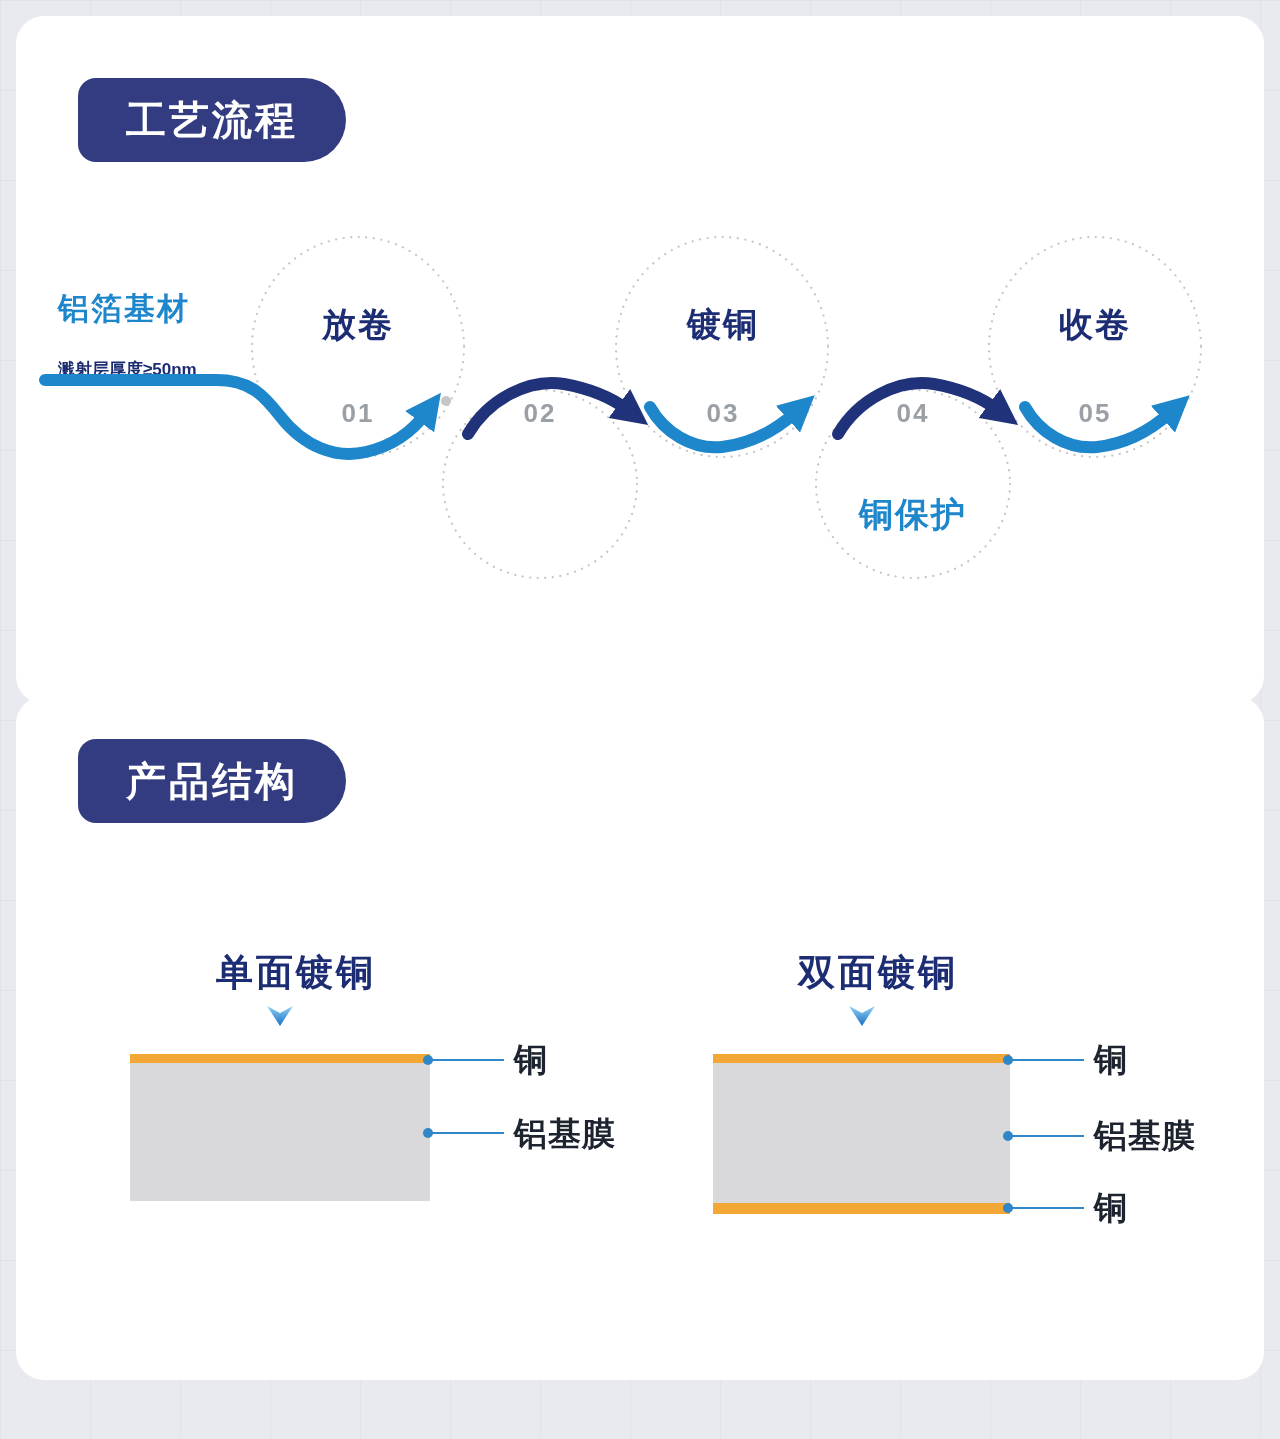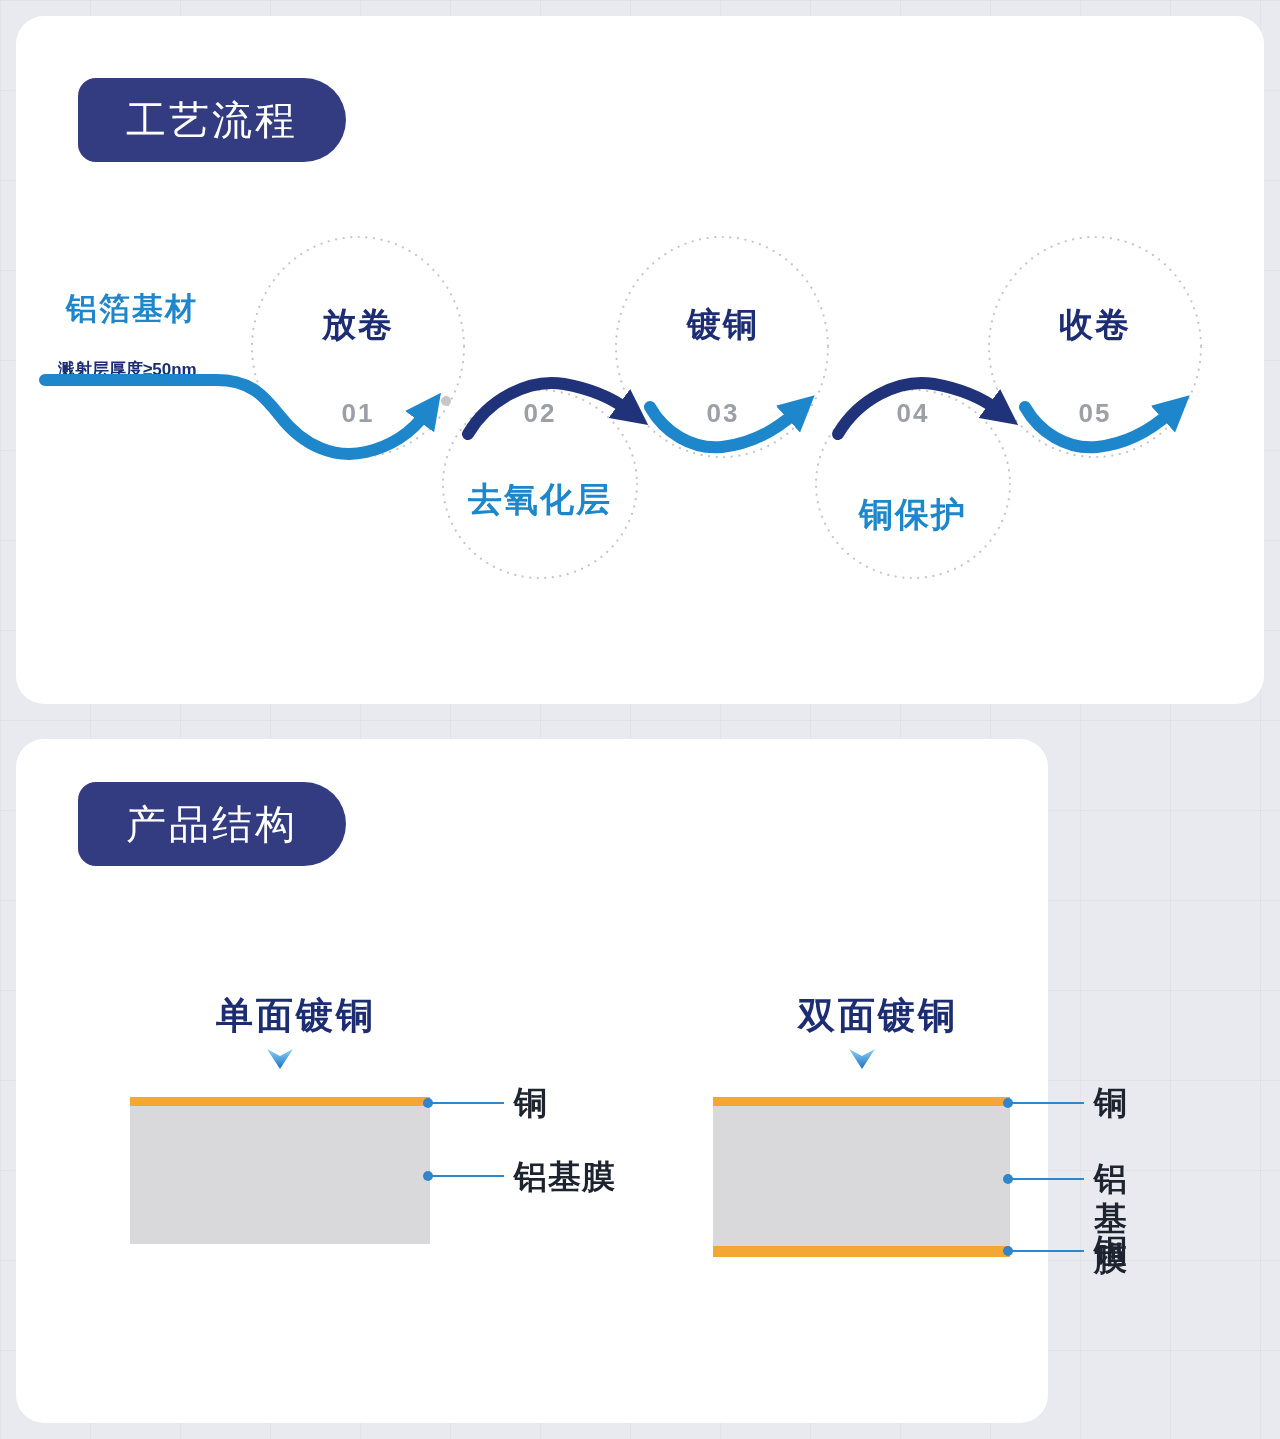--- a/index.html
+++ b/index.html
@@ -16,41 +16,40 @@
       linear-gradient(to bottom, rgba(130,140,170,0.08) 1px, transparent 1px);
     background-size:90px 90px;
     overflow:hidden;
   }
   .card{
     position:absolute;
     background:var(--card-bg,#ffffff);
     border-radius:28px;
   }
   .card-process{left:16px;top:16px;width:1248px;height:688px;}
-  .card-structure{left:16px;top:739px;width:1032px;height:684px;}
+  .card-structure{left:16px;top:696px;width:1248px;height:684px;}
 
   .pill{
     position:absolute;
     left:62px;
     width:268px;height:84px;
     background:var(--pill-bg,#333c80);
     border-radius:18px 42px 42px 18px;
     display:flex;align-items:center;justify-content:center;
     color:#ffffff;
-    font-size:40px;font-weight:normal;letter-spacing:3px;
+    font-size:40px;font-weight:bold;letter-spacing:3px;
   }
   .card-process .pill{top:62px;}
   .card-structure .pill{top:43px;}
 
   .substrate-label{
     position:absolute;left:42px;top:272px;
     font-size:31px;font-weight:bold;
     color:var(--bright-blue,#1e87cc);
     letter-spacing:2px;
-    margin-left:8px;
   }
   .substrate-note{
     position:absolute;left:42px;top:322px;
     font-size:17px;font-weight:600;
     color:var(--navy-text,#25317c);
     margin-top:20px;
   }
 
   .flow-svg{position:absolute;left:0;top:0;width:1248px;height:688px;}
   .dotcircle{fill:none;stroke:var(--dot-gray,#c6c6c6);stroke-width:2.2;stroke-dasharray:0.1 7.5;stroke-linecap:round;}
@@ -136,21 +135,20 @@
 
       <path class="flow-arrow arrow-light" marker-end="url(#ah-light)" d="M29,364 H200 C235,364 248,380 264,400 C288,431 320,443 350,436 C376,430 396,416 410,397"></path>
       <circle class="joint-dot" cx="430" cy="385" r="5"></circle>
       <path class="flow-arrow arrow-dark" marker-end="url(#ah-dark)" d="M452,418 C472,384 512,362 548,368 C576,373 596,382 612,394"></path>
       <path class="flow-arrow arrow-light" marker-end="url(#ah-light)" d="M634,391 C648,416 676,434 706,431 C734,428 760,414 780,396"></path>
       <path class="flow-arrow arrow-dark" marker-end="url(#ah-dark)" d="M822,418 C842,384 882,362 918,368 C946,373 966,382 982,394"></path>
       <path class="flow-arrow arrow-light" marker-end="url(#ah-light)" d="M1009,391 C1023,416 1051,434 1081,431 C1109,428 1135,414 1155,396"></path>
     </svg>
 
     <div class="step-name navy" style="left:232px;top:286px;">放卷</div>
-    <div class="step-name blue" style="left:414px;top:461px;">去氧化层</div>
     <div class="step-name navy" style="left:597px;top:286px;">镀铜</div>
     <div class="step-name blue" style="left:787px;top:476px;">铜保护</div>
     <div class="step-name navy" style="left:969px;top:286px;">收卷</div>
 
     <div class="step-num" style="left:242px;top:382px;">01</div>
     <div class="step-num" style="left:424px;top:382px;">02</div>
     <div class="step-num" style="left:607px;top:382px;">03</div>
     <div class="step-num" style="left:797px;top:382px;">04</div>
     <div class="step-num" style="left:979px;top:382px;">05</div>
   </section>

